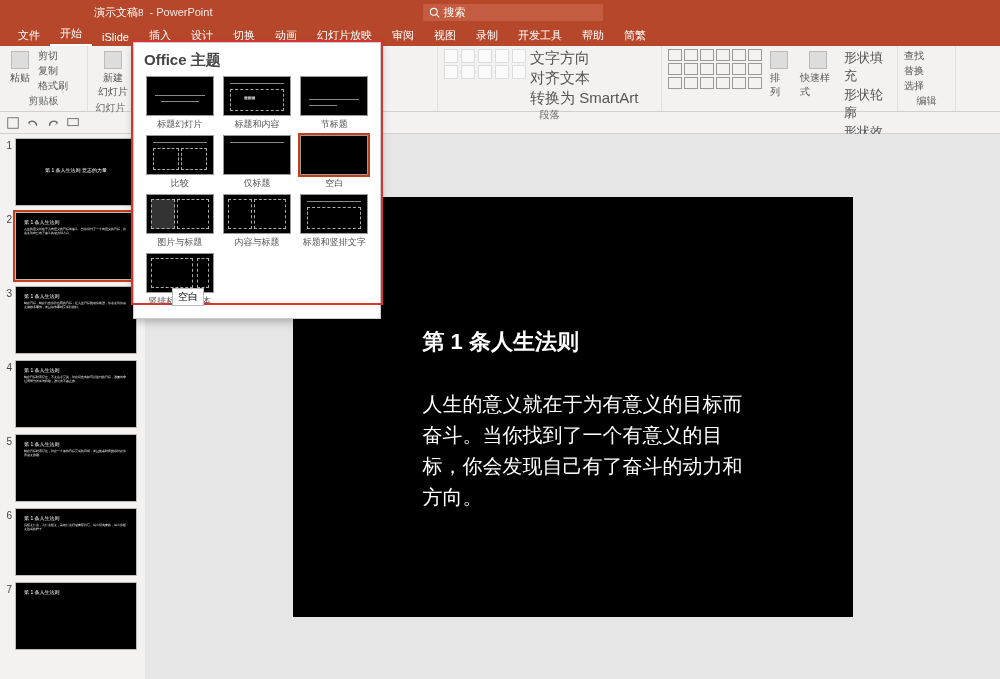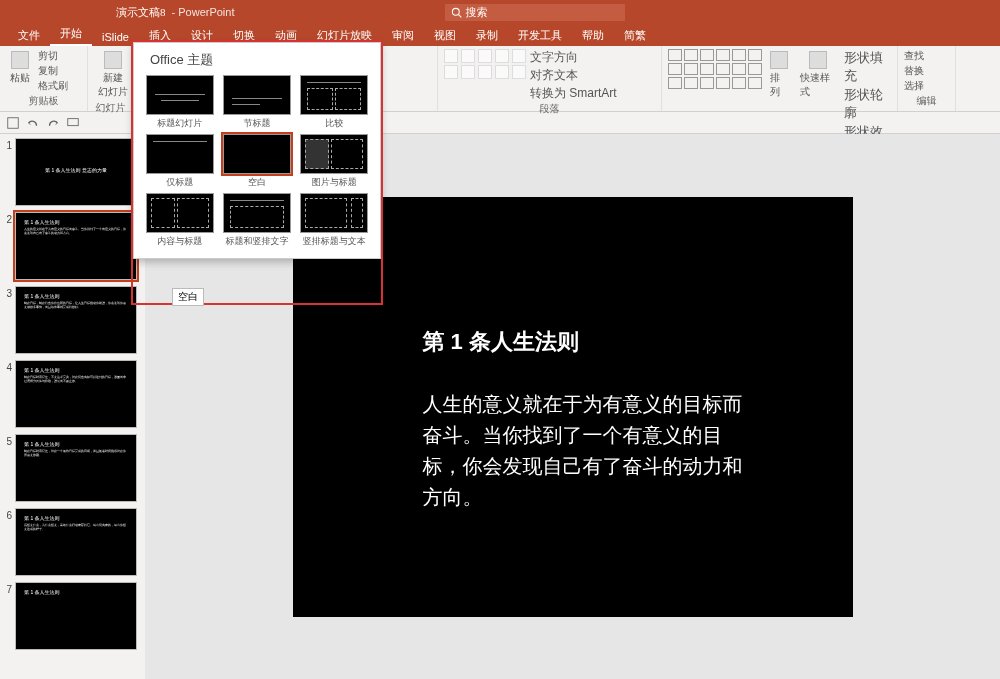--- a/index.html
+++ b/index.html
@@ -1,19 +1,19 @@
 <!DOCTYPE html>
 <html><head>
 <meta charset="utf-8">
 <style>
 * { margin: 0; padding: 0; box-sizing: border-box; font-family: "Microsoft YaHei", sans-serif; }
 body { width: 1000px; height: 679px; background: #e6e6e6; overflow: hidden; position: relative; }
 
 .titlebar { height: 24px; background: #b7472a; display: flex; align-items: center; color: #fff; font-size: 11px; padding: 0 8px; }
-.titlebar .doc { margin-left: 108px; font-family: Liberation Serif, serif; }
+.titlebar .doc { margin-left: 86px; font-family: Liberation Serif, serif; }
 .titlebar .app { opacity: 0.85; margin-left: 6px; }
 .search-box { margin-left: 210px; background: #c45c41; padding: 1px 6px; border-radius: 1px; display: flex; align-items: center; gap: 4px; width: 180px; }
 .search-box svg { width: 11px; height: 11px; }
 
 .tabs { height: 22px; background: #b7472a; display: flex; align-items: flex-end; color: #fff; font-size: 11px; padding-left: 8px; }
 .tab { padding: 3px 10px; cursor: pointer; }
 .tab.active { border-bottom: 2px solid #fff; font-weight: 400; }
 
 .ribbon { height: 66px; background: #f3f2f1; border-bottom: 1px solid #d0d0d0; display: flex; font-size: 10px; color: #555; }
 .rgroup { border-right: 1px solid #e0e0e0; padding: 3px 6px; display: flex; flex-direction: column; justify-content: space-between; }
@@ -41,21 +41,21 @@
 .thumb .tb { font-size: 3px; line-height: 1.3; }
 
 .canvas-area { flex: 1; background: #e6e6e6; display: flex; align-items: center; justify-content: center; padding: 20px; }
 .slide { width: 560px; height: 420px; background: #000; color: #fff; padding: 130px 100px 0 130px; }
 .slide h1 { font-size: 22px; font-weight: 600; margin-bottom: 32px; }
 .slide p { font-size: 20px; line-height: 1.55; font-weight: 500; }
 
 
 .layout-panel { position: absolute; left: 133px; top: 42px; width: 248px; background: #fff; border: 1px solid #ccc; box-shadow: 0 3px 8px rgba(0,0,0,.25); z-index: 10; padding: 4px 0 8px; }
 .panel-outline { position: absolute; left: 131px; top: 40px; width: 252px; height: 265px; border: 2px solid #d63333; z-index: 11; pointer-events: none; }
-.layout-panel .hdr { font-size: 13px; font-weight: 400; color: #444; padding: 4px 10px; margin-left: 6px; }
+.layout-panel .hdr { font-size: 15px; font-weight: 700; color: #444; padding: 4px 10px; }
 .layout-grid { display: grid; grid-template-columns: repeat(3, 1fr); gap: 4px 6px; padding: 2px 10px; }
 .layout-item { display: flex; flex-direction: column; align-items: center; gap: 2px; cursor: pointer; }
 .layout-thumb { width: 68px; height: 40px; background: #000; border: 1px solid #999; position: relative; }
 .layout-thumb.hover { outline: 2px solid #c43e1c; }
 .layout-label { font-size: 9px; color: #555; text-align: center; }
 .lt-line { position: absolute; background: #888; height: 1px; }
 .lt-box { position: absolute; border: 1px dashed #aaa; }
 .lt-txt { position: absolute; color: #fff; font-size: 4px; }
 .tooltip { position: absolute; left: 172px; top: 288px; background: #fff; border: 1px solid #bbb; padding: 1px 5px; font-size: 10px; z-index: 12; }
 
@@ -144,21 +144,21 @@
             <div class="mini-btn"></div>
           </div>
         <div class="mini-row">
             <div class="mini-btn"></div>
             <div class="mini-btn"></div>
             <div class="mini-btn"></div>
             <div class="mini-btn"></div>
             <div class="mini-btn"></div>
           </div>
       </div>
-      <div class="btn-col" style="font-size:12px">
+      <div class="btn-col" style="font-size:15px">
         <span>文字方向</span>
         <span>对齐文本</span>
         <span>转换为 SmartArt</span>
       </div>
     </div>
     <div class="label">段落</div>
   </div>
   <div class="rgroup" style="width:236px">
     <div class="ctrls">
       <div class="shapes-grid">
@@ -237,20 +237,28 @@
   <div class="layout-grid">
     <div class="layout-item">
       <div class="layout-thumb">
           <div class="lt-line" style="left:8px;right:8px;top:18px"></div>
           <div class="lt-line" style="left:14px;right:14px;top:24px"></div>
         </div>
       <div class="layout-label">标题幻灯片</div>
     </div>
     <div class="layout-item">
       <div class="layout-thumb">
+          <div class="lt-line" style="left:6px;right:6px;top:6px"></div>
+          <div class="lt-box" style="left:6px;right:6px;top:12px;bottom:4px"></div>
+          <div class="lt-txt" style="left:20px;top:18px">▦▦▦</div>
+        </div>
+      <div class="layout-label">标题和内容</div>
+    </div>
+    <div class="layout-item">
+      <div class="layout-thumb">
           <div class="lt-line" style="left:8px;right:8px;top:22px"></div>
           <div class="lt-line" style="left:8px;right:30px;top:28px"></div>
         </div>
       <div class="layout-label">节标题</div>
     </div>
     <div class="layout-item">
       <div class="layout-thumb">
           <div class="lt-line" style="left:6px;right:6px;top:6px"></div>
           <div class="lt-box" style="left:6px;top:12px;width:26px;bottom:4px"></div>
           <div class="lt-box" style="right:6px;top:12px;width:26px;bottom:4px"></div>

